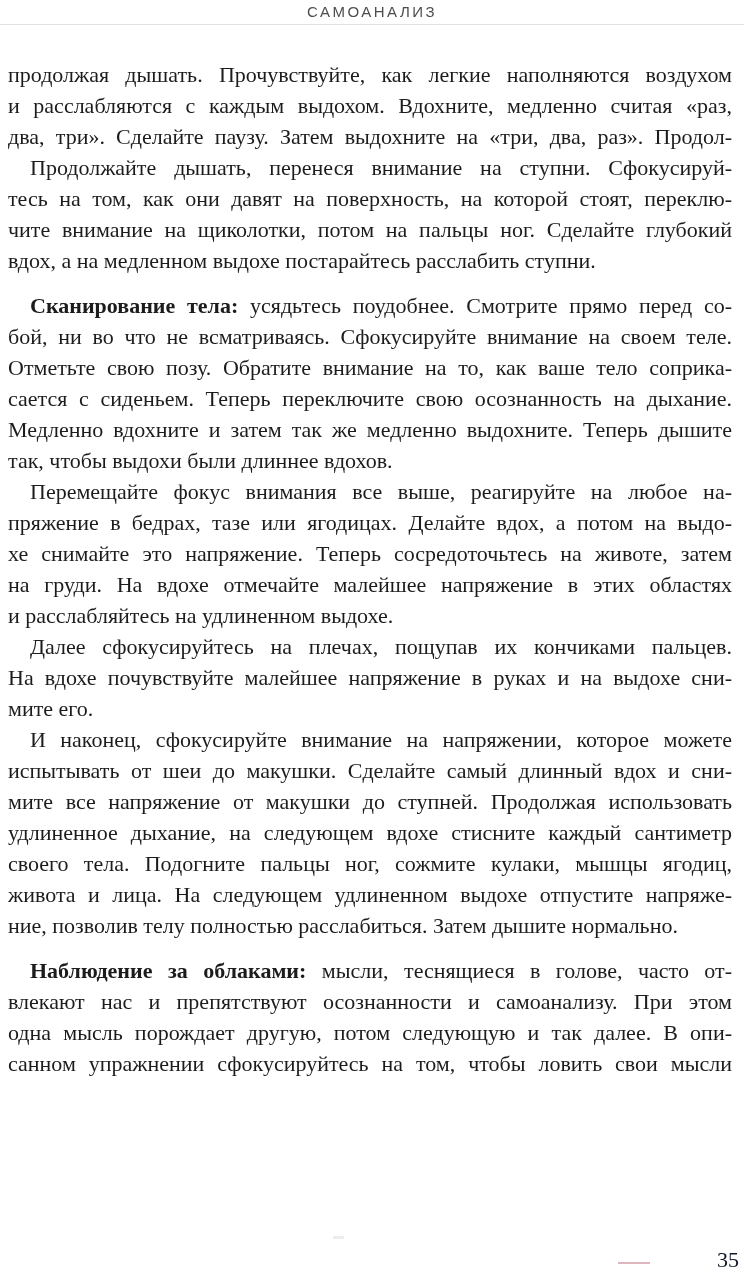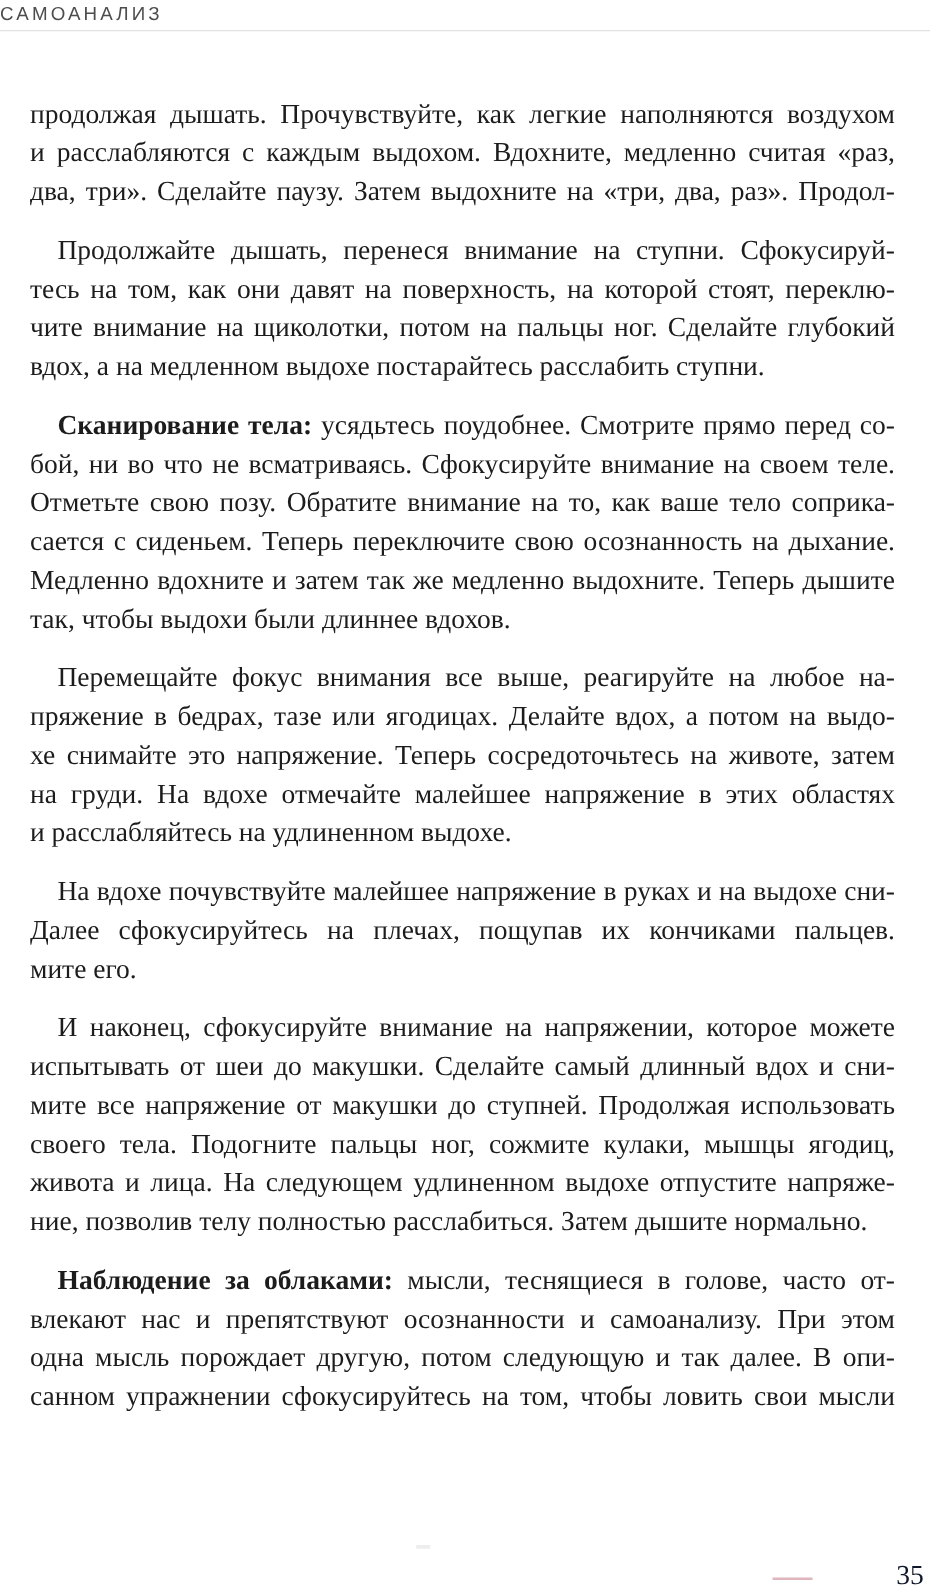--- a/index.html
+++ b/index.html
@@ -7,41 +7,41 @@
     position: relative;
     width: 744px;
     height: 1272px;
     background: #ffffff;
     overflow: hidden;
     font-family: "Liberation Serif", serif;
   }
   .running-head {
     position: absolute;
     top: 3px; left: 0; right: 0;
-    text-align: left;
+    text-align: center;
     font-family: "Liberation Sans", sans-serif;
     font-size: 15px;
     font-weight: 400;
     letter-spacing: 2.5px;
     color: #4d4d4d;
   }
   .head-rule {
     position: absolute;
     top: 24px; left: 0;
     width: 744px; height: 1px;
     background: #e2e2e2;
   }
   .body-text {
     position: absolute;
     top: 59px; left: 8px; right: 12px;
     color: #1c1c1c;
     font-size: 22px;
     line-height: 31px;
   }
-  .para { margin: 16px; padding: 0; }
+  .para { margin: 0; padding: 0; }
   .para.spaced { margin-top: 14px; }
   .para.indent .ln:first-child { text-indent: 22px; }
   .ln {
     display: block;
     text-align: justify;
     text-align-last: justify;
   }
   .ln.end { text-align-last: auto; }
   .lead { font-weight: bold; }
   .page-num {
@@ -99,29 +99,30 @@
 
     <p class="para indent">
       <span class="ln">Перемещайте фокус внимания все выше, реагируйте на любое на-</span>
       <span class="ln">пряжение в бедрах, тазе или ягодицах. Делайте вдох, а потом на выдо-</span>
       <span class="ln">хе снимайте это напряжение. Теперь сосредоточьтесь на животе, затем</span>
       <span class="ln">на груди. На вдохе отмечайте малейшее напряжение в этих областях</span>
       <span class="ln end">и расслабляйтесь на удлиненном выдохе.</span>
     </p>
 
     <p class="para indent">
+      <span class="ln">Далее сфокусируйтесь на плечах, пощупав их кончиками пальцев.</span>
       <span class="ln">На вдохе почувствуйте малейшее напряжение в руках и на выдохе сни-</span>
-      <span class="ln">Далее сфокусируйтесь на плечах, пощупав их кончиками пальцев.</span>
       <span class="ln end">мите его.</span>
     </p>
 
     <p class="para indent">
       <span class="ln">И наконец, сфокусируйте внимание на напряжении, которое можете</span>
       <span class="ln">испытывать от шеи до макушки. Сделайте самый длинный вдох и сни-</span>
       <span class="ln">мите все напряжение от макушки до ступней. Продолжая использовать</span>
+      <span class="ln">удлиненное дыхание, на следующем вдохе стисните каждый сантиметр</span>
       <span class="ln">своего тела. Подогните пальцы ног, сожмите кулаки, мышцы ягодиц,</span>
       <span class="ln">живота и лица. На следующем удлиненном выдохе отпустите напряже-</span>
       <span class="ln end">ние, позволив телу полностью расслабиться. Затем дышите нормально.</span>
     </p>
 
     <p class="para indent spaced">
       <span class="ln"><b class="lead">Наблюдение за облаками:</b><span> мысли, теснящиеся в голове, часто от-</span></span>
       <span class="ln">влекают нас и препятствуют осознанности и самоанализу. При этом</span>
       <span class="ln">одна мысль порождает другую, потом следующую и так далее. В опи-</span>
       <span class="ln">санном упражнении сфокусируйтесь на том, чтобы ловить свои мысли</span>

